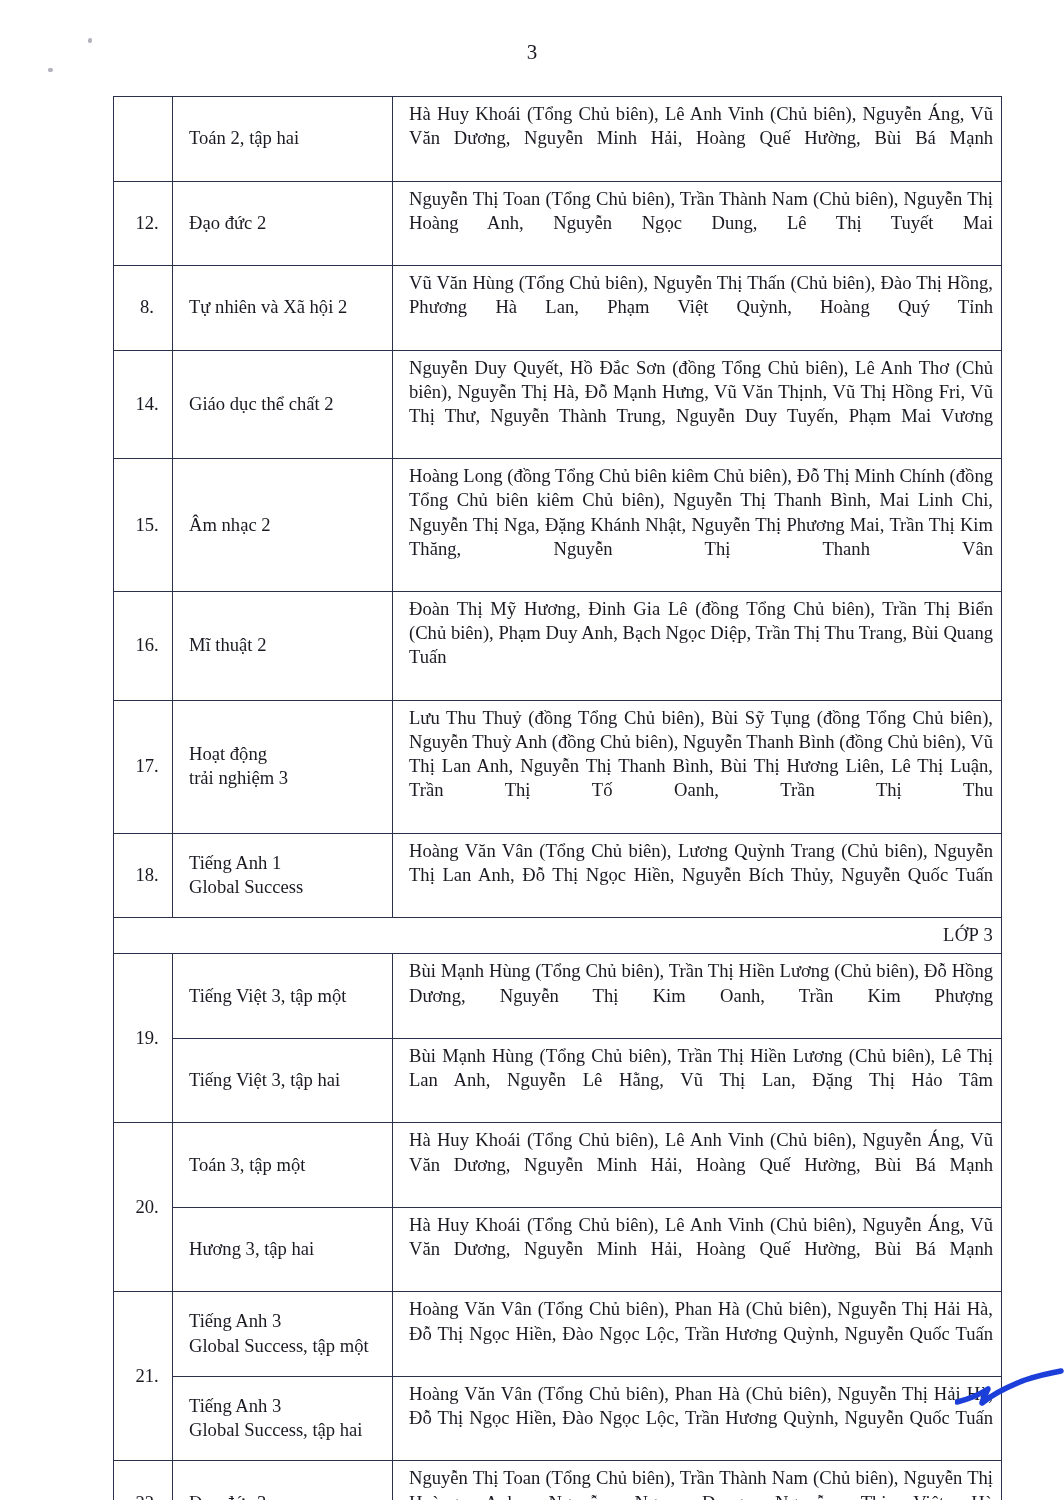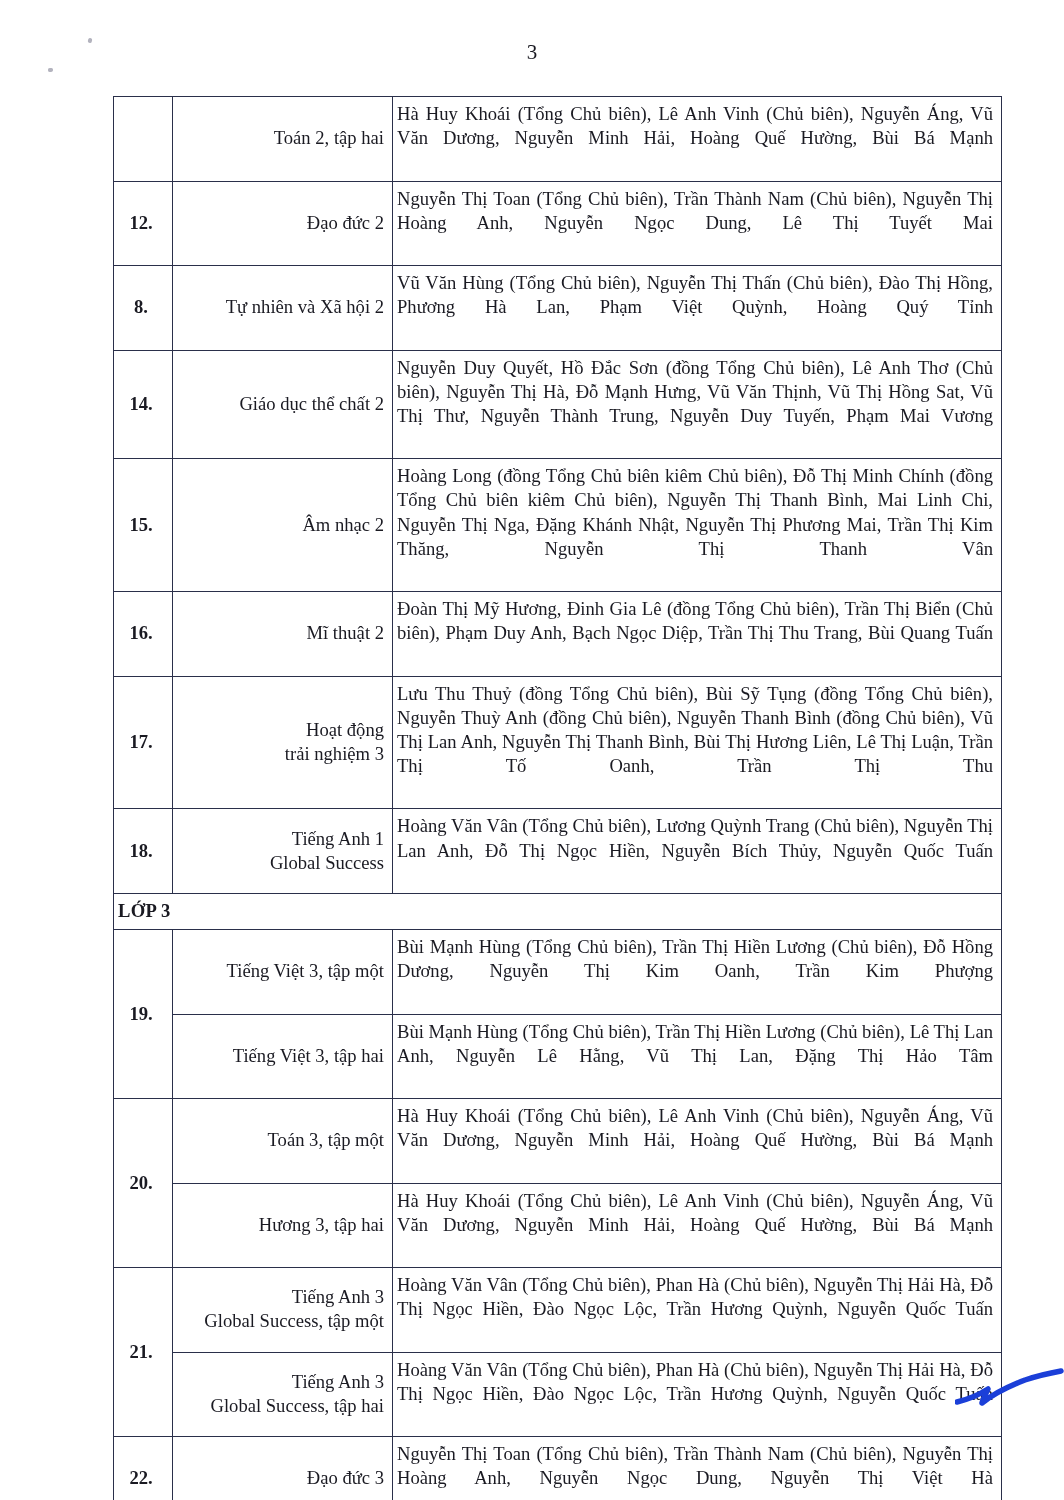--- a/index.html
+++ b/index.html
@@ -32,51 +32,50 @@
   .table-wrap { position: absolute; left: 113px; top: 96px; width: 888px; }
 
   table.book-table {
     width: 888px;
     border-collapse: collapse;
     table-layout: fixed;
   }
   table.book-table td {
     border: 1.4px solid #2a2f4a;
     vertical-align: middle;
-    padding: 5px 8px 6px 4px;
+    padding: 5px 8px 6px 16px;
     font-size: 18.6px;
     line-height: 1.30;
   }
 
   col.c-no    { width: 59px; }
   col.c-title { width: 220px; }
   col.c-auth  { width: 609px; }
 
   td.no {
     text-align: center;
     font-size: 18.6px;
     padding: 4px 2px;
-    font-weight: bold;
   }
   td.title {
-    text-align: right;
+    text-align: left;
     padding-left: 12px;
   }
   td.title .ln { display: block; }
   td.authors {
     text-align: justify;
     text-justify: inter-word;
     padding: 6px 10px 7px 11px;
     line-height: 1.33;
   }
   td.authors::after { content: ""; display: inline-block; width: 100%; }
 
   td.section {
-    font-weight: bold;
-    text-align: left;
+    font-weight: normal;
+    text-align: right;
     padding: 4px 8px 5px 12px;
     font-size: 19px;
     letter-spacing: .3px;
   }
 
   
   .signature {
     position: absolute;
     left: 955px;
     top: 1368px;
@@ -122,21 +121,21 @@
             <td class="title">
               <span class="ln">Tự nhiên và Xã hội 2</span>
             </td>
             <td class="authors">Vũ Văn Hùng (Tổng Chủ biên), Nguyễn Thị Thấn (Chủ biên), Đào Thị Hồng, Phương Hà Lan, Phạm Việt Quỳnh, Hoàng Quý Tỉnh</td>
           </tr>
           <tr>
             <td class="no">14.</td>
             <td class="title">
               <span class="ln">Giáo dục thể chất 2</span>
             </td>
-            <td class="authors">Nguyễn Duy Quyết, Hồ Đắc Sơn (đồng Tổng Chủ biên), Lê Anh Thơ (Chủ biên), Nguyễn Thị Hà, Đỗ Mạnh Hưng, Vũ Văn Thịnh, Vũ Thị Hồng Sat, Vũ Thị Thư, Nguyễn Thành Trung, Nguyễn Duy Tuyến, Phạm Mai Vương</td>
+            <td class="authors">Nguyễn Duy Quyết, Hồ Đắc Sơn (đồng Tổng Chủ biên), Lê Anh Thơ (Chủ biên), Nguyễn Thị Hà, Đỗ Mạnh Hưng, Vũ Văn Thịnh, Vũ Thị Hồng Fri, Vũ Thị Thư, Nguyễn Thành Trung, Nguyễn Duy Tuyến, Phạm Mai Vương</td>
           </tr>
           <tr>
             <td class="no">15.</td>
             <td class="title">
               <span class="ln">Âm nhạc 2</span>
             </td>
             <td class="authors">Hoàng Long (đồng Tổng Chủ biên kiêm Chủ biên), Đỗ Thị Minh Chính (đồng Tổng Chủ biên kiêm Chủ biên), Nguyễn Thị Thanh Bình, Mai Linh Chi, Nguyễn Thị Nga, Đặng Khánh Nhật, Nguyễn Thị Phương Mai, Trần Thị Kim Thăng, Nguyễn Thị Thanh Vân</td>
           </tr>
           <tr>
             <td class="no">16.</td>

